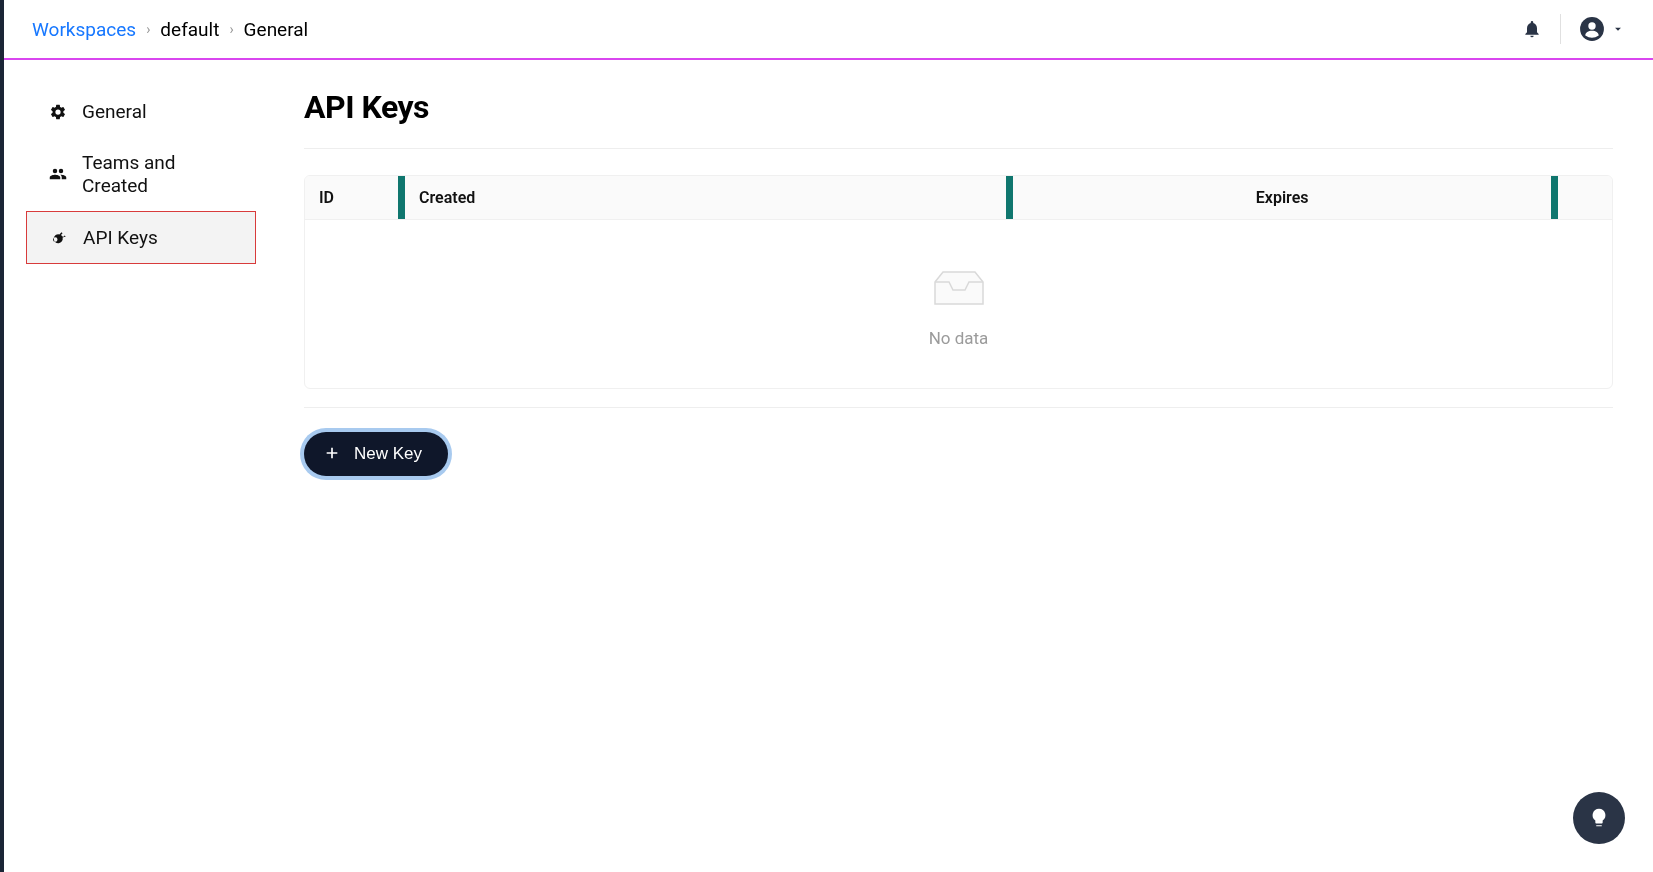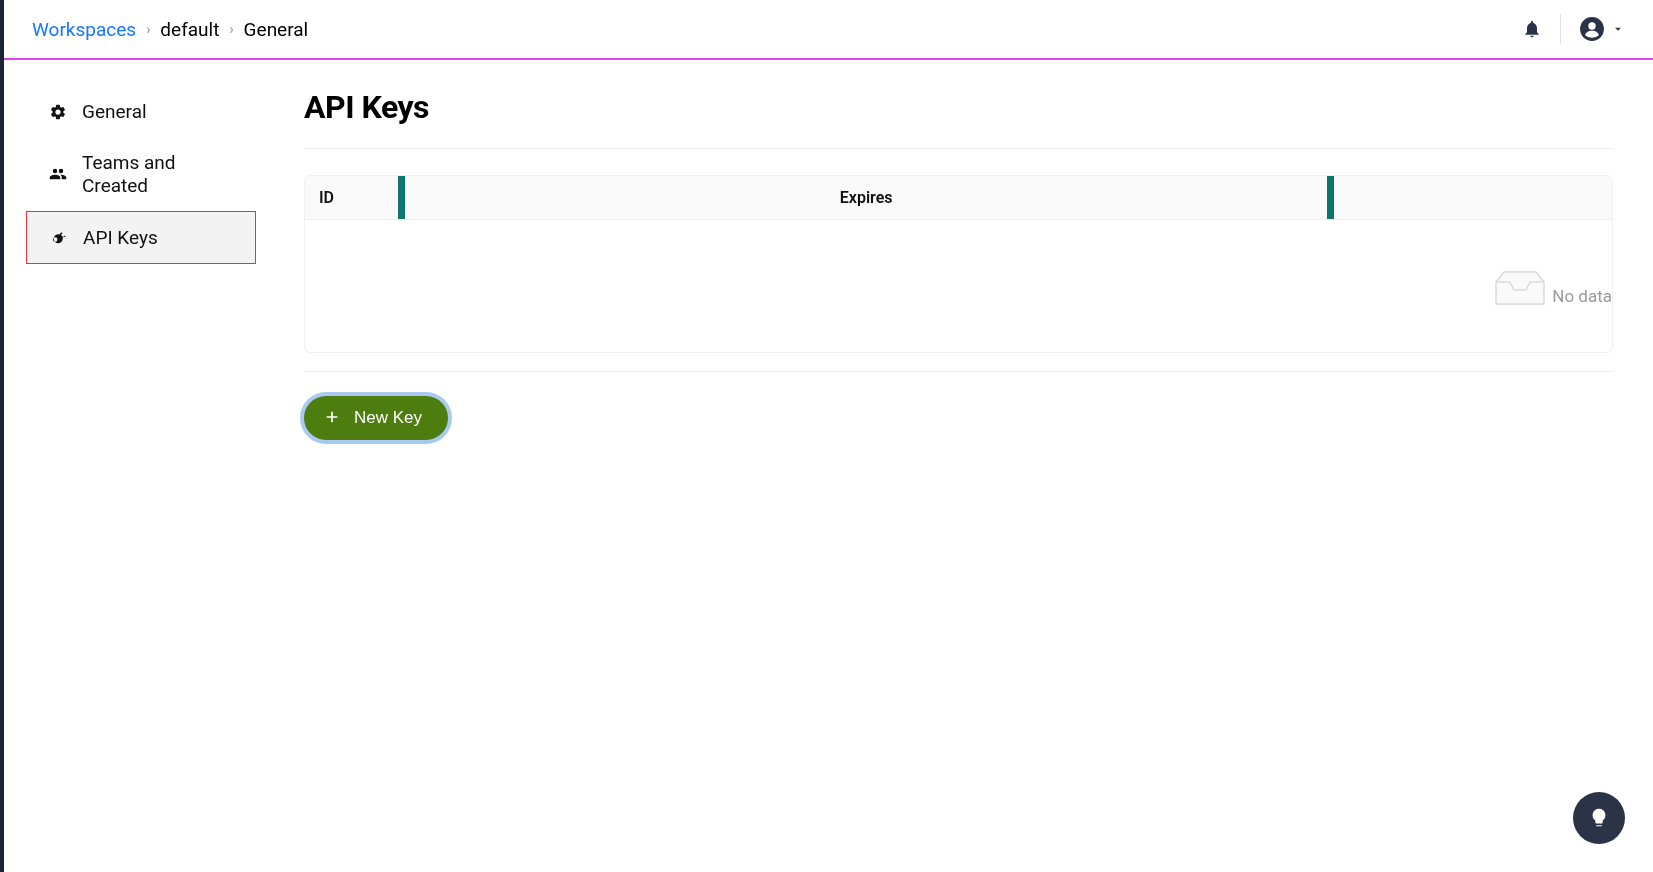--- a/index.html
+++ b/index.html
@@ -88,35 +88,35 @@
     .th:last-child{ border-right: none;}
     .col-id { width: 100px; }
     .col-desc { flex: 1.2; }
     .col-perm { flex: 1.2; }
     .col-created { flex: 0.9; }
     .col-expires { flex: 0.8; text-align: center; }
     .col-actions { width: 54px; border-right: none;}
     
     .table-empty {
       display: flex;
-      flex-direction: row;
-      align-items: center;
-      justify-content: flex-end;
+      flex-direction: column;
+      align-items: center;
+      justify-content: space-between;
       padding: 44px 0 40px 0;
       color: #9b9b9b;
     }
     .empty-text { margin-top: 16px; font-size: 17px; color: #9b9b9b;}
     
     .footer-divider { border: none; border-top: 1px solid #eee; margin: 12px 0 24px 0;}
     
     .new-key-btn {
       display: inline-flex;
       align-items: center;
       gap: 14px;
-      background: #4d7c0f;
+      background: #0f172a;
       color: #fff;
       border: none;
       border-radius: 26px;
       padding: 12px 26px 12px 20px;
       font-size: 17px;
       cursor: pointer;
       box-shadow: 0 0 0 4px #a8caef;
     }
     .plus-icon { font-size: 20px; line-height: 1; }
     
@@ -194,20 +194,21 @@
     </div>
   </nav>
 
   <main class="main">
     <h1 class="page-title">API Keys</h1>
     <hr class="divider">
     
     <div class="table-wrap">
       <div class="table-head">
         <div class="th col-id">ID</div>
+        <div class="th col-created">Created</div>
         <div class="th col-expires">Expires</div>
         <div class="th col-actions"></div>
       </div>
       <div class="table-empty">
         <svg width="64" height="48" viewBox="0 0 64 48">
           <path d="M8 18 L16 8 L48 8 L56 18 L56 40 L8 40 Z" fill="#fafafa" stroke="#d9d9d9" stroke-width="1.5"></path>
           <path d="M8 18 L22 18 L26 26 L38 26 L42 18 L56 18" fill="none" stroke="#d9d9d9" stroke-width="1.5"></path>
         </svg>
         <div class="empty-text">No data</div>
       </div>

